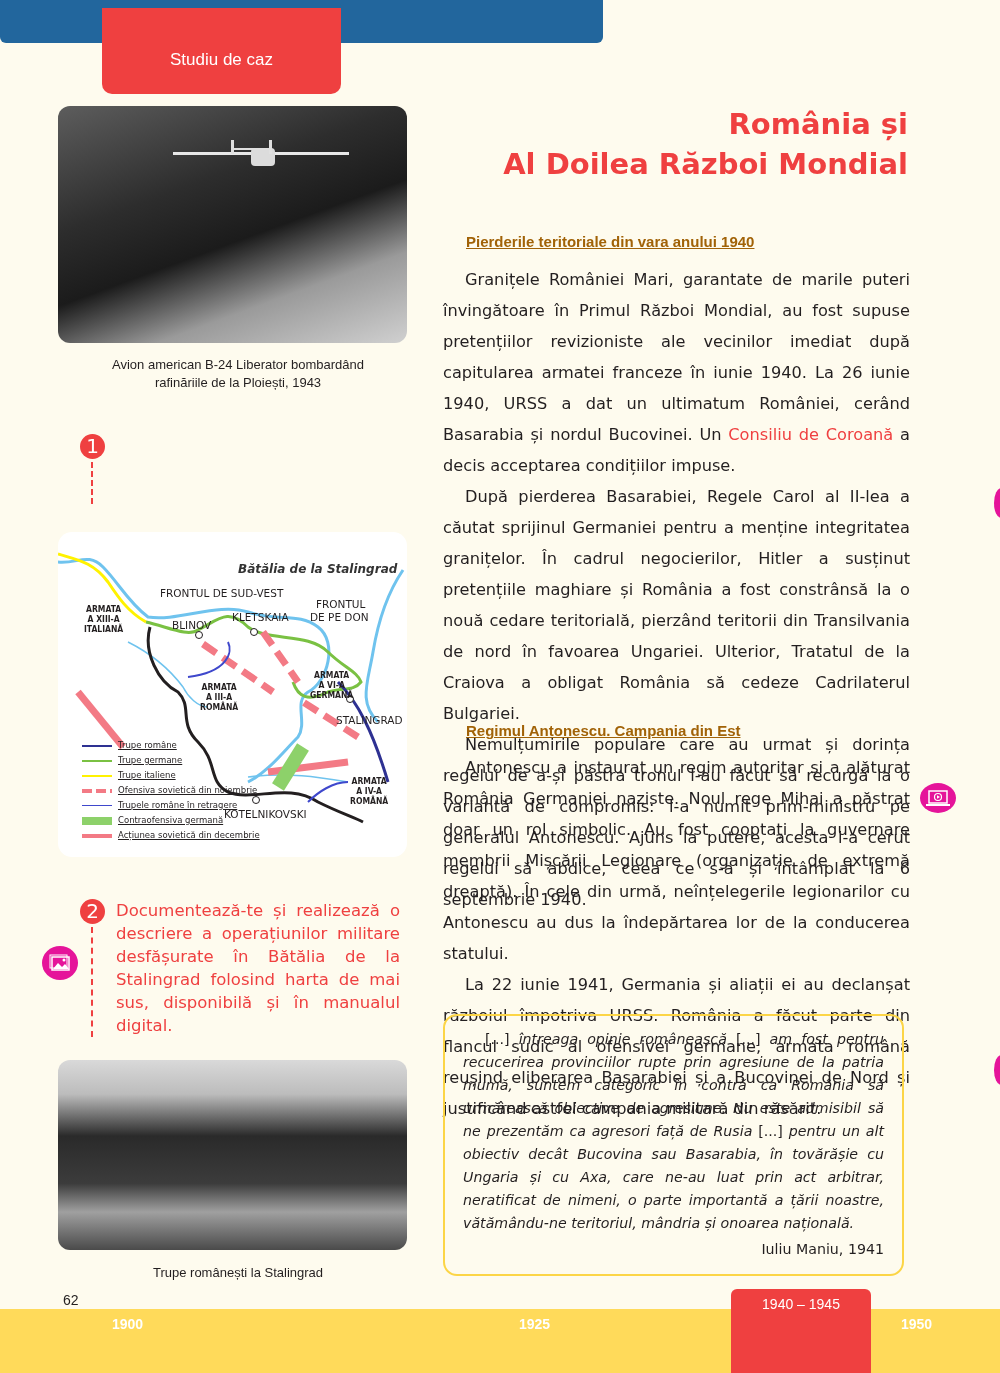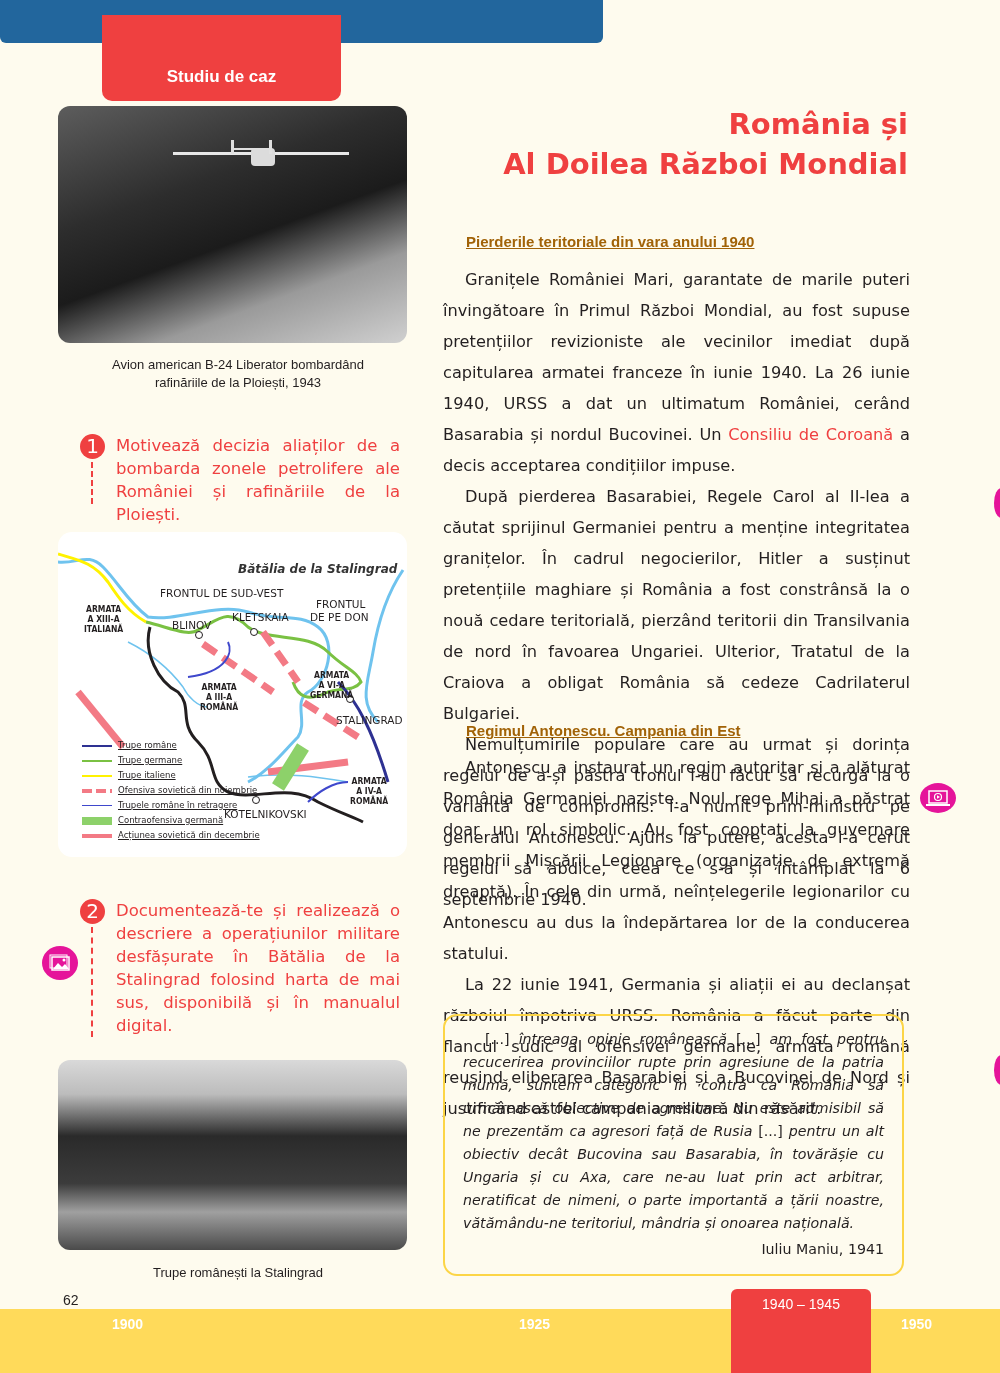--- a/index.html
+++ b/index.html
@@ -1,18 +1,18 @@
 <!DOCTYPE html>
 <html><head>
 <meta charset="utf-8">
 <style>
   html, body { margin:0; padding:0; }
   body { width:1000px; height:1373px; background:#fefbee; position:relative; overflow:hidden; font-family:"DejaVu Sans", sans-serif; color:#231f20; }
   .top-bar { position:absolute; left:0; top:0; width:603px; height:43px; background:#22669d; border-radius:0 0 6px 6px; }
-  .case-tab { position:absolute; left:102px; top:15px; width:239px; height:86px; background:#ef4040; border-radius:0 0 10px 10px; color:#fff; font-weight:bold; font-size:17px; display:flex; align-items:flex-end; justify-content:center; padding-bottom:14px; box-sizing:border-box; font-family:"Liberation Sans", sans-serif; }
+  .case-tab { position:absolute; left:102px; top:8px; width:239px; height:86px; background:#ef4040; border-radius:0 0 10px 10px; color:#fff; font-weight:normal; font-size:17px; display:flex; align-items:flex-end; justify-content:center; padding-bottom:24px; box-sizing:border-box; font-family:"Liberation Sans", sans-serif; }
   .title { position:absolute; right:92px; top:104px; text-align:right; color:#ef4040; font-weight:bold; font-size:29px; line-height:40px; font-family:"DejaVu Sans", sans-serif; }
   .photo { position:absolute; background:#888; border-radius:12px; overflow:hidden; }
   .photo1 { left:58px; top:106px; width:349px; height:237px; background:linear-gradient(160deg,#5d5d5d 0%,#2d2d2d 35%,#1b1b1b 55%,#9a9a9a 75%,#d0d0d0 100%); }
   .photo2 { left:58px; top:1060px; width:349px; height:190px; background:linear-gradient(180deg,#d9d9d9 0%,#bcbcbc 18%,#2a2a2a 40%,#3c3c3c 65%,#a0a0a0 80%,#4a4a4a 100%); }
   .plane { position:absolute; left:115px; top:34px; width:176px; height:30px; }
   .caption { position:absolute; text-align:center; font-size:13px; line-height:18px; color:#231f20; font-family:"Liberation Sans", sans-serif; }
   .cap1 { left:58px; top:356px; width:360px; }
   .cap2 { left:58px; top:1264px; width:360px; }
   .task { position:absolute; left:80px; width:320px; }
   .task-num { position:absolute; left:0; top:0; width:25px; height:25px; border-radius:50%; background:#ef4040; color:#fff; font-size:20px; line-height:25px; text-align:center; }
@@ -73,21 +73,20 @@
   </svg>
 </div>
 <div class="caption cap1">
   <div>Avion american B-24 Liberator bombardând</div>
   <div>rafinăriile de la Ploiești, 1943</div>
 </div>
 
 <div class="task task1">
   <div class="task-num">1</div>
   <div class="task-line" style="height:42px;"></div>
-  <div class="task-text">Motivează decizia aliaților de a bombarda zonele petrolifere ale României și rafinăriile de la Ploiești.</div>
 </div>
 
 <div class="map">
   <svg width="349" height="325" viewBox="0 0 349 325">
 
     <path d="M0 30 C20 32 30 20 45 35 C60 50 70 70 90 85 C120 90 160 70 190 80 C220 90 240 80 260 95 C280 110 270 150 250 160 C235 170 250 190 240 205 C225 220 210 240 190 250" stroke="#6fc3ee" stroke-width="3" fill="none"></path>
     <path d="M345 38 C330 60 320 90 315 120 C310 150 300 170 320 190" stroke="#6fc3ee" stroke-width="3" fill="none"></path>
     <path d="M70 110 C90 120 110 135 125 155 C130 165 140 175 150 175" stroke="#6fc3ee" stroke-width="1.5" fill="none"></path>
     <path d="M190 245 C230 240 260 245 290 250" stroke="#6fc3ee" stroke-width="1.5" fill="none"></path>
 

